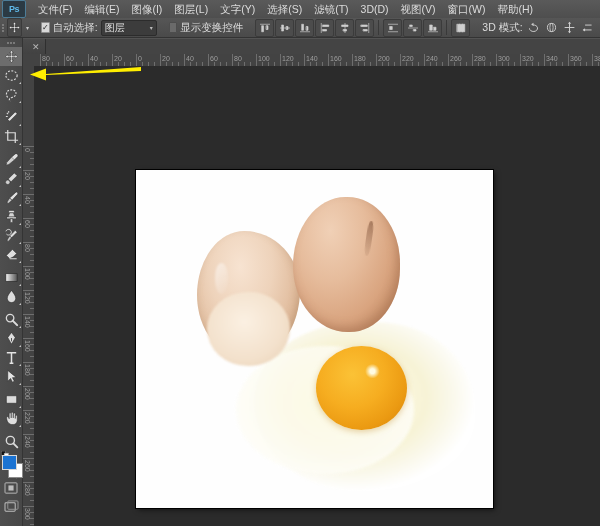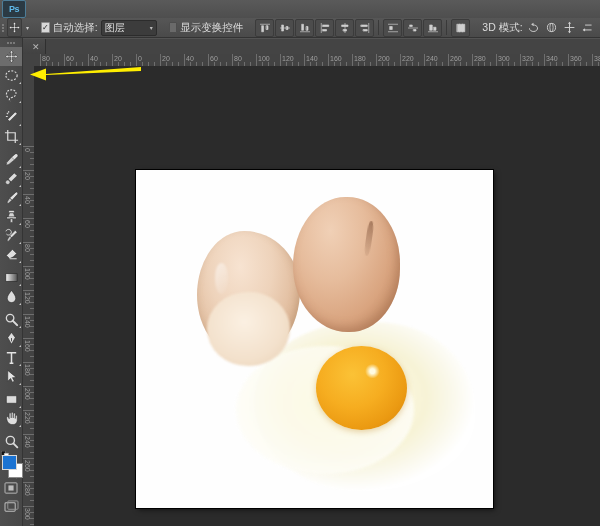--- a/index.html
+++ b/index.html
@@ -205,20 +205,33 @@
   
   .arrow{position:absolute;left:24px;top:62px;width:118px;height:22px;}
 </style>
 </head>
 <body>
 
 <div id="app">
 
   <div class="menubar">
     <div class="ps-logo">Ps</div>
+    <div id="menu-items" style="display:flex;align-items:center;">
+        <div class="menu-item">文件(F)</div>
+        <div class="menu-item">编辑(E)</div>
+        <div class="menu-item">图像(I)</div>
+        <div class="menu-item">图层(L)</div>
+        <div class="menu-item">文字(Y)</div>
+        <div class="menu-item">选择(S)</div>
+        <div class="menu-item">滤镜(T)</div>
+        <div class="menu-item">3D(D)</div>
+        <div class="menu-item">视图(V)</div>
+        <div class="menu-item">窗口(W)</div>
+        <div class="menu-item">帮助(H)</div>
+      </div>
   </div>
 
   <div class="optionsbar">
     <div class="tb-grip" style="width:8px;height:18px;flex-direction:column;justify-content:center;">
       <i></i>
         <i></i>
         <i></i>
     </div>
 
     <div class="opt-tool">

